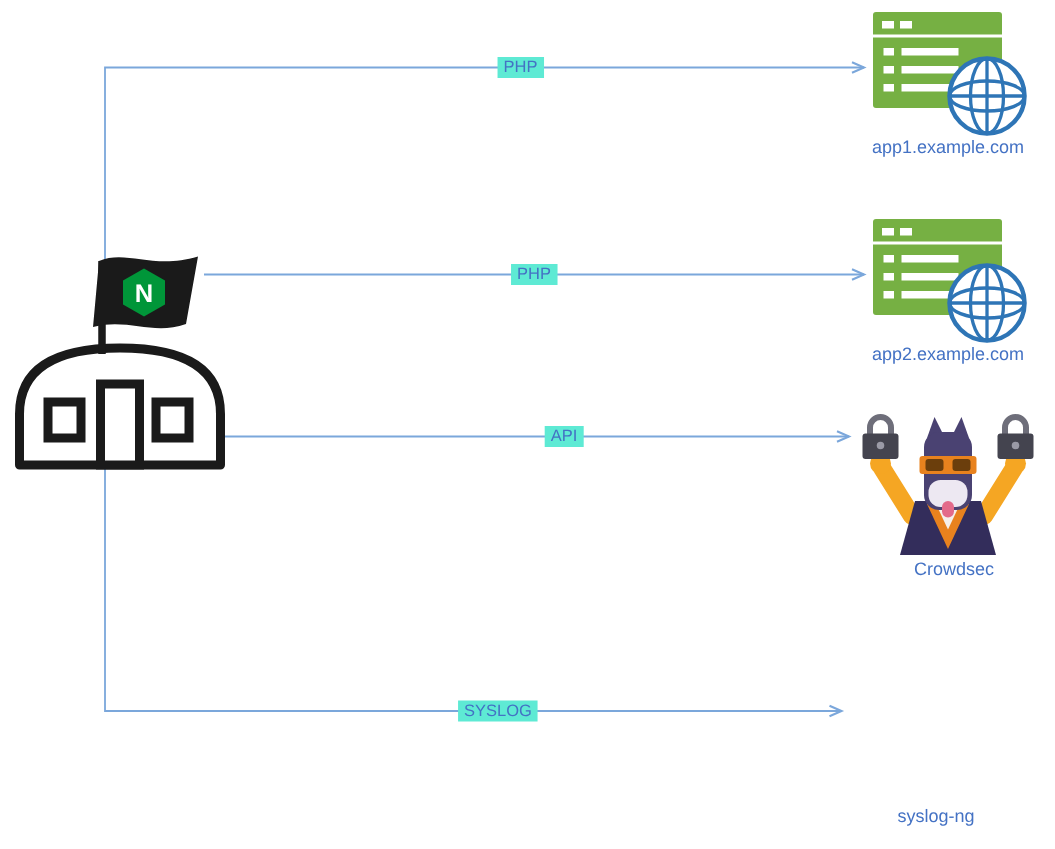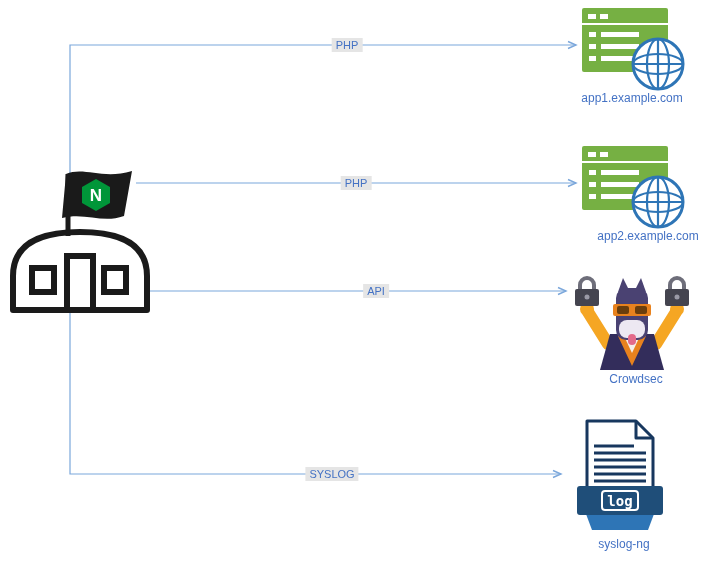--- a/index.html
+++ b/index.html
@@ -5,21 +5,21 @@
   * { margin:0; padding:0; box-sizing:border-box; }
   html,body { background:#ffffff; font-family:"Liberation Sans", sans-serif; }
   .canvas {
     position:relative; width:703px; height:566px;
     background:#ffffff; overflow:hidden;
   }
   .overlay { position:absolute; left:0; top:0; }
   .node { position:absolute; }
   .edge-label {
     position:absolute; transform:translate(-50%,-50%);
-    background:#e5e5e5; color:#4472C4;
+    background:#5eead4; color:#4472C4;
     font-size:11px; line-height:14px; padding:0 4px; white-space:nowrap;
   }
   .caption {
     position:absolute; transform:translateX(-50%);
     color:#4472C4; font-size:12px; line-height:15px; white-space:nowrap;
   }
 </style>
 </head>
 <body>
 
@@ -100,21 +100,21 @@
       </g>
       <g>
         <circle cx="78" cy="58" r="25" fill="#ffffff" stroke="#2E75B6" stroke-width="3"></circle>
         <ellipse cx="78" cy="58" rx="11" ry="25" fill="none" stroke="#2E75B6" stroke-width="2.2"></ellipse>
         <ellipse cx="78" cy="58" rx="25" ry="10" fill="none" stroke="#2E75B6" stroke-width="2.2"></ellipse>
         <line x1="53" y1="58" x2="103" y2="58" stroke="#2E75B6" stroke-width="2.2"></line>
         <line x1="78" y1="33" x2="78" y2="83" stroke="#2E75B6" stroke-width="2.2"></line>
       </g>
     </svg>
   </div>
-  <div class="caption" style="left:648px; top:229px;">app2.example.com</div>
+  <div class="caption" style="left:632px; top:229px;">app2.example.com</div>
 
   <div class="node" style="left:572px; top:276px;">
     <svg width="120" height="94" viewBox="0 0 120 94">
       <g>
         <path d="M36,68 L16,36" stroke="#F5A623" stroke-width="12" stroke-linecap="round" fill="none"></path>
         <circle cx="15" cy="33" r="7" fill="#F5A623"></circle>
       </g>
       <g>
         <path d="M84,68 L104,36" stroke="#F5A623" stroke-width="12" stroke-linecap="round" fill="none"></path>
         <circle cx="105" cy="33" r="7" fill="#F5A623"></circle>
@@ -139,33 +139,15 @@
         <rect x="41" y="28" width="38" height="12" rx="2" fill="#E8821E"></rect>
         <rect x="45" y="30" width="12" height="8" rx="2" fill="#6B3E0C"></rect>
         <rect x="63" y="30" width="12" height="8" rx="2" fill="#6B3E0C"></rect>
         <rect x="47" y="44" width="26" height="18" rx="8" fill="#EDE8F2"></rect>
         <rect x="56" y="58" width="8" height="11" rx="4" fill="#E36A8A"></rect>
       </g>
     </svg>
   </div>
   <div class="caption" style="left:636px; top:372px;">Crowdsec</div>
 
-  <div class="node" style="left:576px; top:418px;">
-    <svg width="90" height="116" viewBox="0 0 90 116">
-      <path d="M11,3 H60 L77,20 V88 H11 Z" fill="#ffffff" stroke="#17375E" stroke-width="3" stroke-linejoin="round"></path>
-      <path d="M60,3 V20 H77" fill="none" stroke="#17375E" stroke-width="3" stroke-linejoin="round"></path>
-      <g stroke="#17375E" stroke-width="3">
-        <line x1="18" y1="28" x2="58" y2="28"></line>
-        <line x1="18" y1="35" x2="70" y2="35"></line>
-        <line x1="18" y1="42" x2="70" y2="42"></line>
-        <line x1="18" y1="49" x2="70" y2="49"></line>
-        <line x1="18" y1="56" x2="70" y2="56"></line>
-        <line x1="18" y1="63" x2="70" y2="63"></line>
-      </g>
-      <path d="M10,96 H78 L72,112 H16 Z" fill="#2E75B6"></path>
-      <rect x="1" y="68" width="86" height="29" rx="3" fill="#1F4E79"></rect>
-      <rect x="26" y="73" width="36" height="19" rx="3" fill="none" stroke="#ffffff" stroke-width="2"></rect>
-      <text x="44" y="88" text-anchor="middle" font-size="14" font-weight="bold" fill="#ffffff" font-family="DejaVu Sans Mono, monospace">log</text>
-    </svg>
-  </div>
   <div class="caption" style="left:624px; top:537px;">syslog-ng</div>
 
 </div>
 
 </body></html>

